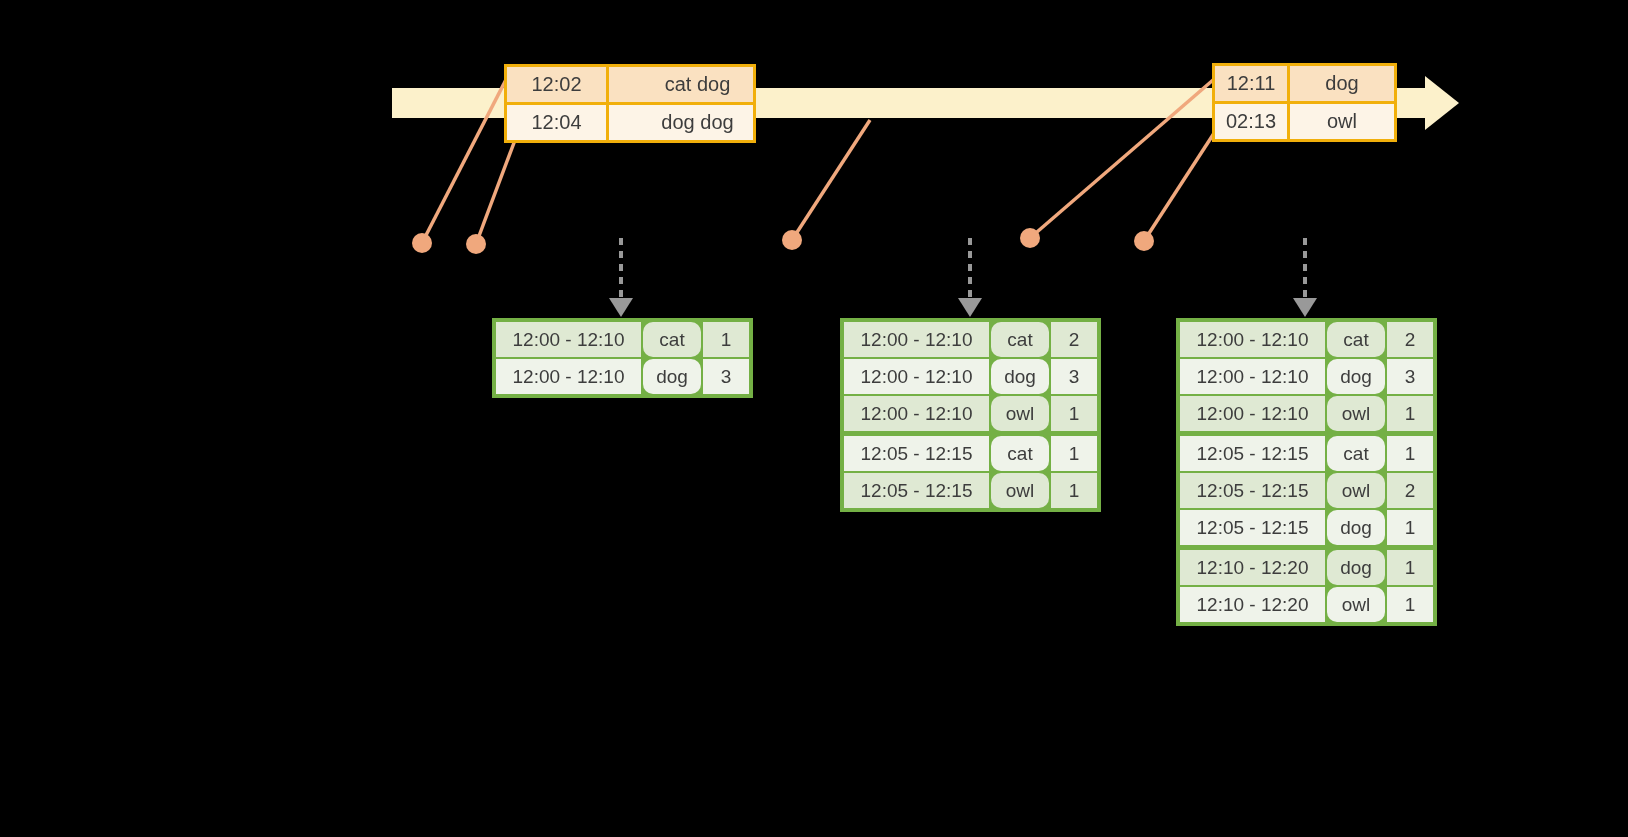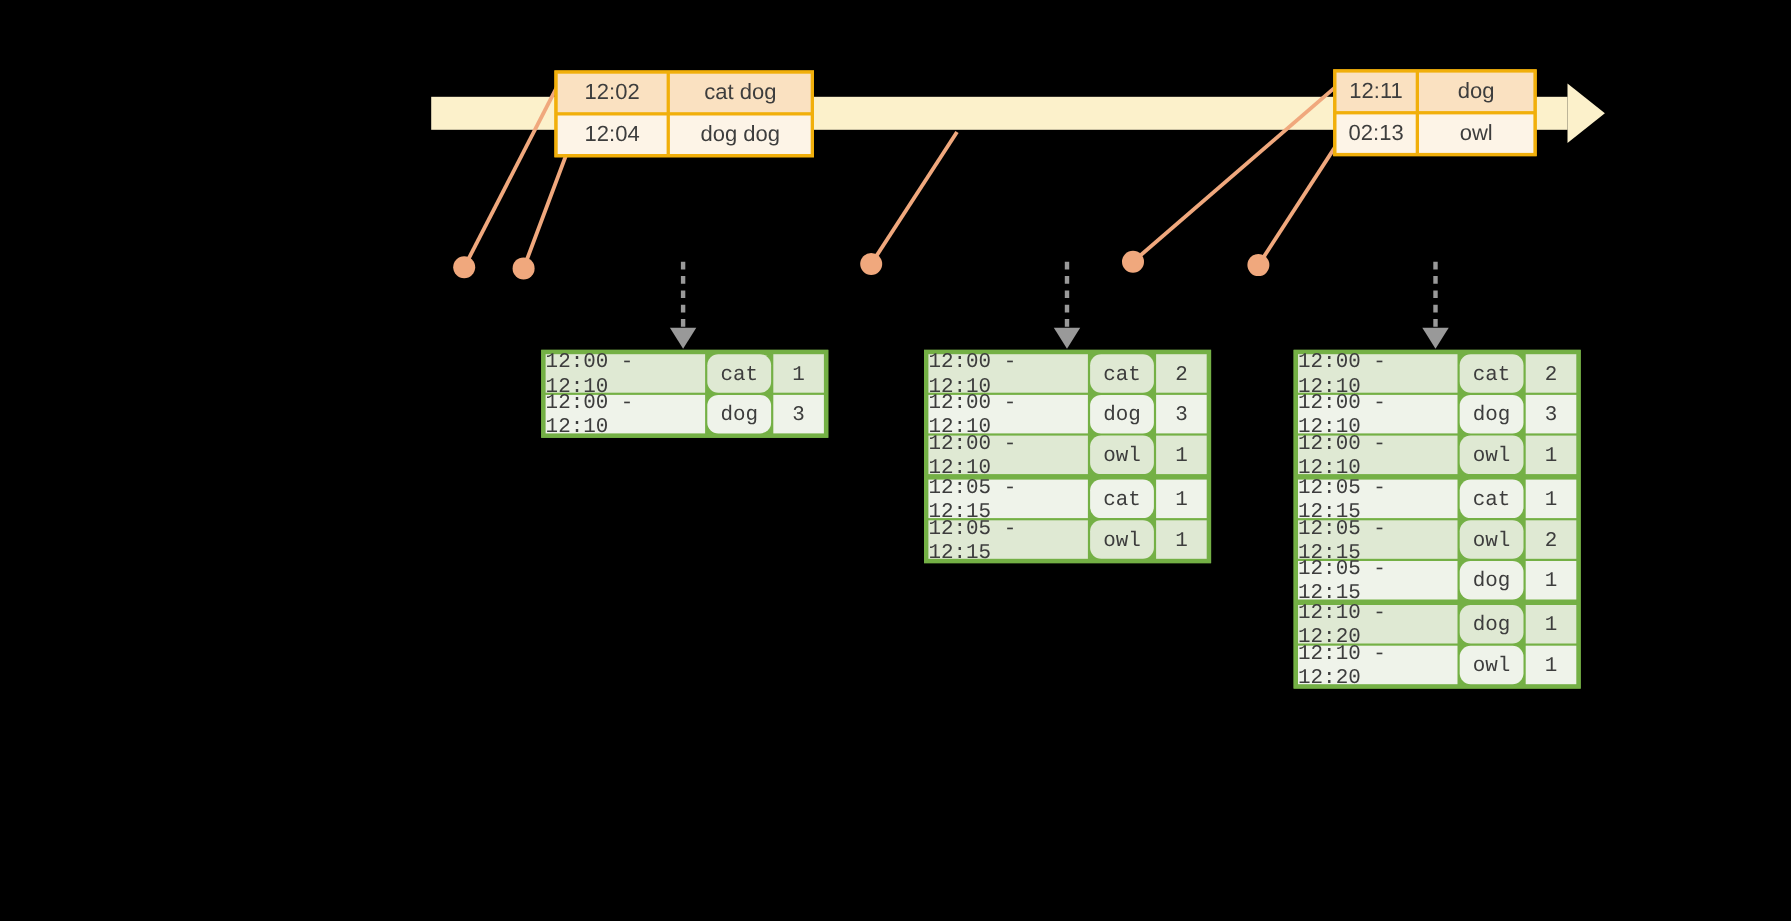--- a/index.html
+++ b/index.html
@@ -14,29 +14,29 @@
   .trow{display:flex;}
   .cell{display:flex;align-items:center;justify-content:center;color:var(--text);}
 
   
   .event{background:var(--event-border);border:3px solid var(--event-border);gap:3px;}
   .event .trow{gap:3px;height:35px;}
   .event .cell{font-size:20px;}
   .event .trow.odd  .cell{background:var(--event-fill-a);}
   .event .trow.even .cell{background:var(--event-fill-b);}
   .t-ev1{left:504px;top:64px;text-align:center;}
-  .t-ev1 .c0{width:99px;}  .t-ev1 .c1{width:128px;}
+  .t-ev1 .c0{width:99px;}  .t-ev1 .c1{width:111px;padding-left:33px;}
   .t-ev2{left:866px;top:82px;}
   .t-ev2 .c0{width:85px;}  .t-ev2 .c1{width:114px;}
   .t-ev3{left:1212px;top:63px;}
   .t-ev3 .c0{width:72px;}  .t-ev3 .c1{width:104px;}
 
   
   .result{background:var(--result-border);border:4px solid var(--result-border);row-gap:2px;}
-  .result .trow{gap:2px;height:35px;font-family:Liberation Mono, monospace;}
+  .result .trow{gap:2px;height:35px;}
   .result .trow.new-group{margin-top:3px;}
   .result .cell{font-size:19px;}
   .result .trow.odd  .cell{background:var(--result-fill-a);}
   .result .trow.even .cell{background:var(--result-fill-b);}
   .result .c0{width:145px;} .result .c1{width:58px;border-radius:10px;} .result .c2{width:46px;}
   .t-res1{left:492px;top:318px;}
   .t-res2{left:840px;top:318px;}
   .t-res3{left:1176px;top:318px;}
 </style>
 </head>

